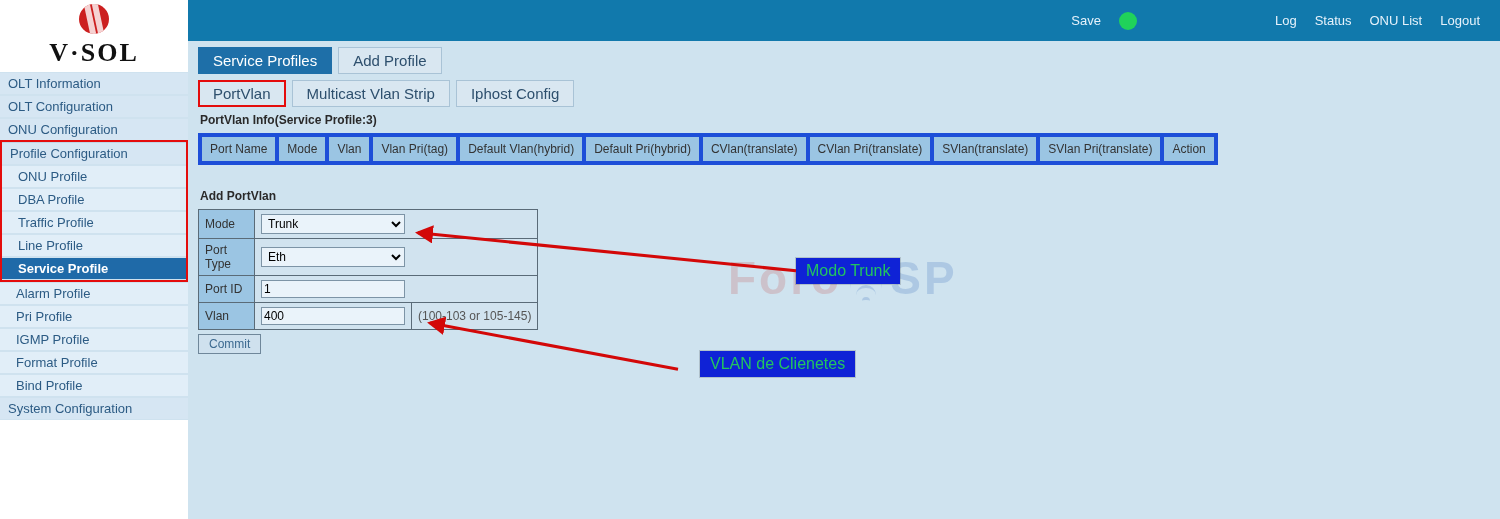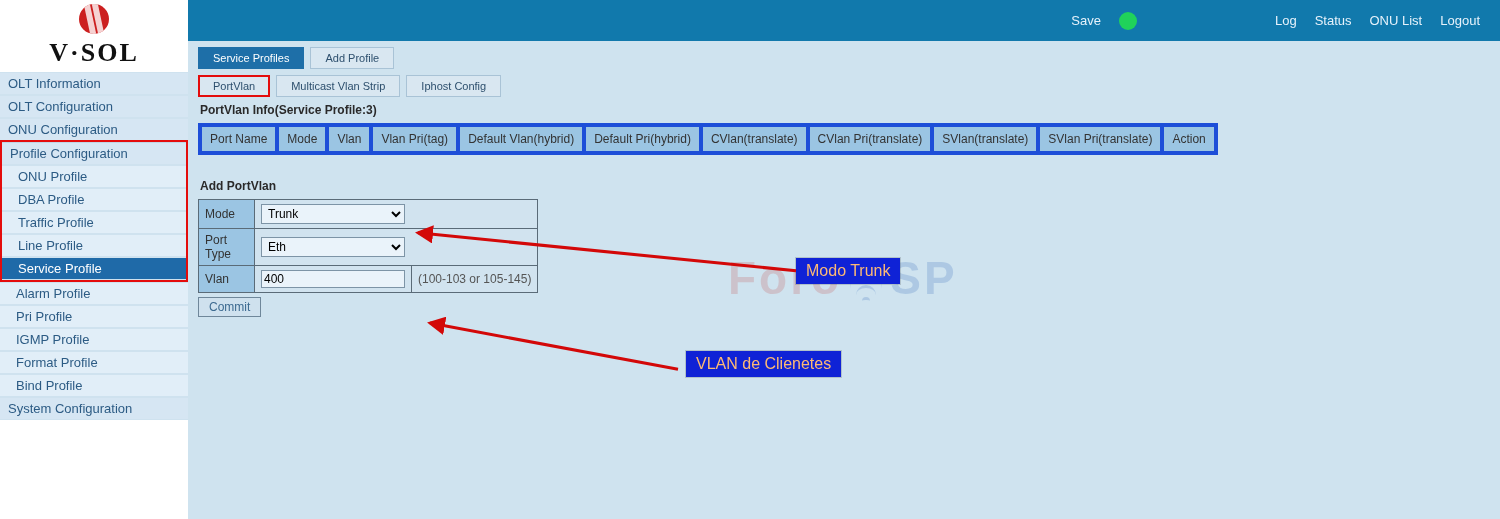--- a/index.html
+++ b/index.html
@@ -64,21 +64,21 @@
     border-top: 1px solid #cfe2ef;
     border-bottom: 1px solid #cfe2ef;
     color: #2c5b84;
     cursor: pointer;
     white-space: nowrap;
   }
   .nav-group-label { background: #d6e6f3; font-weight: normal; }
   .nav-group-label:nth-of-type(1) { border-top: 1px solid #c0d6e6; }
   .nav-item { background: #e1eef8; font-weight: normal; }
   .nav-item.sub { padding-left: 16px; }
-  .nav-item.active { background: #1f6aa8; color: #fff; }
+  .nav-item.active { background: #1f6aa8; color: #fff; font-weight: bold; }
 
   .profile-group-box {
     border: 2px solid #e40c0c;
     margin-top: -1px;
   }
 
   
   .right-col {
     flex: 1 1 auto;
     display: flex;
@@ -119,21 +119,21 @@
     gap: 6px;
     margin-bottom: 6px;
   }
   .tab {
     display: inline-block;
     padding: 4px 14px;
     background: #d9e7f1;
     border: 1px solid #a9c3d6;
     color: #2d4f6d;
     cursor: pointer;
-    font-size: 11px;
+    font-size: 15px;
   }
   .tab.active-primary {
     background: #1e6fa8;
     color: #fff;
     border-color: #1e6fa8;
   }
   .tab.active-highlight {
     border: 2px solid #e40c0c;
     padding: 3px 13px;
   }
@@ -199,21 +199,21 @@
     background: #cfe1ee;
     color: #3c6a90;
     cursor: pointer;
     font-size: 12px;
   }
 
   
   .callout {
     position: absolute;
     background: #0f22d6;
-    color: #fdba74;
+    color: #22c55e;
     font-size: 16px;
     padding: 4px 10px;
     white-space: nowrap;
     box-shadow: 0 0 0 1px rgba(0,0,0,.15);
   }
   .arrow-svg {
     position: absolute;
     top: 0; left: 0;
     width: 100%; height: 100%;
     pointer-events: none;
@@ -345,20 +345,26 @@
       </tr>
       <tr>
         <td class="lbl">Port Type</td>
         <td colspan="2">
           <select>
             <option>Eth</option>
           </select>
         </td>
       </tr>
       <tr>
+        <td class="lbl">Port ID</td>
+        <td colspan="2">
+          <input type="text" value="1" style="">
+        </td>
+      </tr>
+      <tr>
         <td class="lbl">Vlan</td>
         <td style="width:150px">
           <input type="text" value="400" style="">
         </td>
         <td class="hint">(100-103 or 105-145)</td>
       </tr>
     </tbody>
       </table>
 
     <span class="commit-btn">Commit</span>
@@ -370,21 +376,21 @@
       <span class="wifi">
         <span class="r1"></span>
           <span class="r2"></span>
           <span class="r3"></span>
       </span>
       <span>SP</span>
     </div>
 
     
     <div class="callout" style="top:217px; left:608px;">Modo Trunk</div>
-    <div class="callout" style="top:310px; left:498px;">VLAN de Clienetes</div>
+    <div class="callout" style="top:310px; left:512px;">VLAN de Clienetes</div>
 
     
     <svg class="arrow-svg" viewBox="0 0 1312 466" preserveAspectRatio="none">
       <defs>
         <marker id="arrowhead" markerWidth="6" markerHeight="6" refX="5" refY="3" orient="auto">
           <path d="M0,0 L6,3 L0,6 Z" fill="#d30808"></path>
         </marker>
       </defs>
       <line x1="608" y1="224" x2="230" y2="187" stroke="#d30808" stroke-width="3" marker-end="url(#arrowhead)"></line>
       <line x1="490" y1="320" x2="242" y2="275" stroke="#d30808" stroke-width="3" marker-end="url(#arrowhead)"></line>

